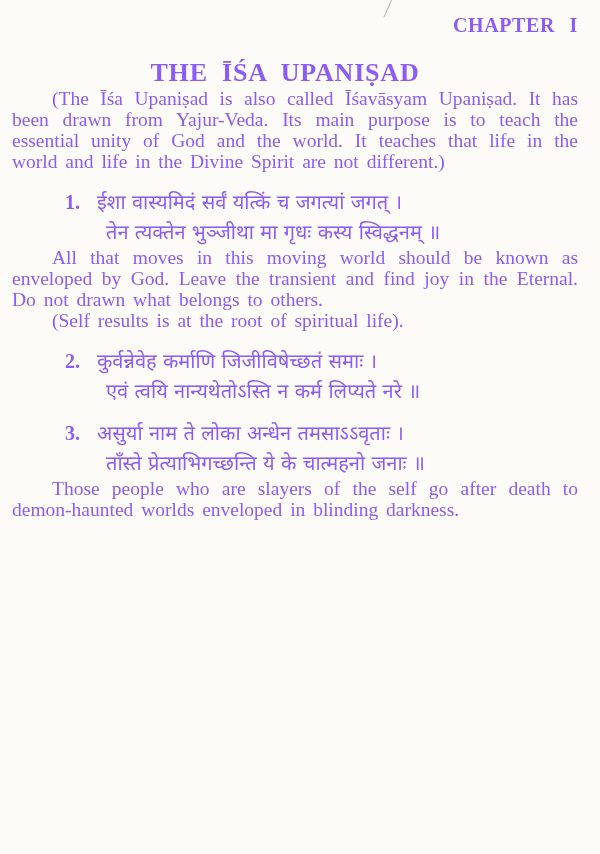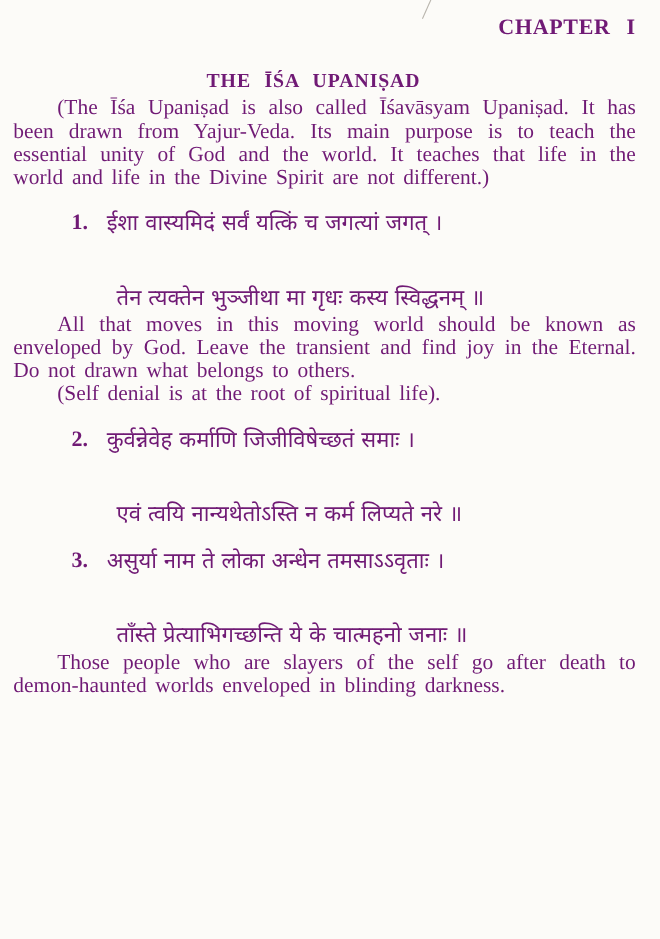--- a/index.html
+++ b/index.html
@@ -7,41 +7,41 @@
     width: 600px; height: 854px;
     background: #f6f5f2;
     font-family: "Liberation Serif", serif;
   }
   .page {
     position: relative;
     box-sizing: border-box;
     width: 600px; height: 854px;
     padding: 14px 22px 0 12px;
     background: #fcfbf8;
-    color: #701a75;
+    color: #8b5cf6;
     overflow: hidden;
   }
   .scratch {
     position: absolute; top: -4px; left: 388px;
     width: 1px; height: 22px;
     background: #b9b5ad;
     transform: rotate(24deg);
   }
   .chapter {
     text-align: right;
     font-weight: bold;
     font-size: 20px;
     line-height: 23px;
     letter-spacing: 0.6px;
     word-spacing: 9px;
   }
   .title {
     text-align: center;
     font-weight: bold;
-    font-size: 18px;
+    font-size: 26px;
     line-height: 30px;
     margin-top: 21px;
     letter-spacing: 0.8px;
     word-spacing: 7px;
     transform: translateX(-10px);
   }
   p.body {
     margin: 0;
     font-size: 19.5px;
     line-height: 21px;
@@ -70,21 +70,21 @@
     flex: 0 0 auto;
     margin-right: 8px;
   }
   .verse-lines {
     font-family: "DejaVu Sans", sans-serif;
     font-weight: normal;
     font-size: 20px;
     line-height: 30px;
     white-space: nowrap;
   }
-  .verse-line2 { padding-left: 9px; margin-top: 38px; }
+  .verse-line2 { padding-left: 9px; }
 </style>
 </head>
 <body>
 
 <div class="page">
 
   <div class="scratch"></div>
 
   <div class="chapter">CHAPTER I</div>
 
@@ -95,21 +95,21 @@
   <div class="verse v1">
     <span class="verse-num">1.</span>
     <div class="verse-lines">
       <div>ईशा वास्यमिदं सर्वं यत्किं च जगत्यां जगत् ।</div>
       <div class="verse-line2">तेन त्यक्तेन भुञ्जीथा मा गृधः कस्य स्विद्धनम् ॥</div>
     </div>
   </div>
 
   <p class="body mt-para">All that moves in this moving world should be known as enveloped by God. Leave the transient and find joy in the Eternal. Do not drawn what belongs to others.</p>
 
-  <p class="body mt-note">(Self denial is at the root of spiritual life).</p>
+  <p class="body mt-note">(Self results is at the root of spiritual life).</p>
 
   <div class="verse v2">
     <span class="verse-num">2.</span>
     <div class="verse-lines">
       <div>कुर्वन्नेवेह कर्माणि जिजीविषेच्छतं समाः ।</div>
       <div class="verse-line2">एवं त्वयि नान्यथेतोऽस्ति न कर्म लिप्यते नरे ॥</div>
     </div>
   </div>
 
 

